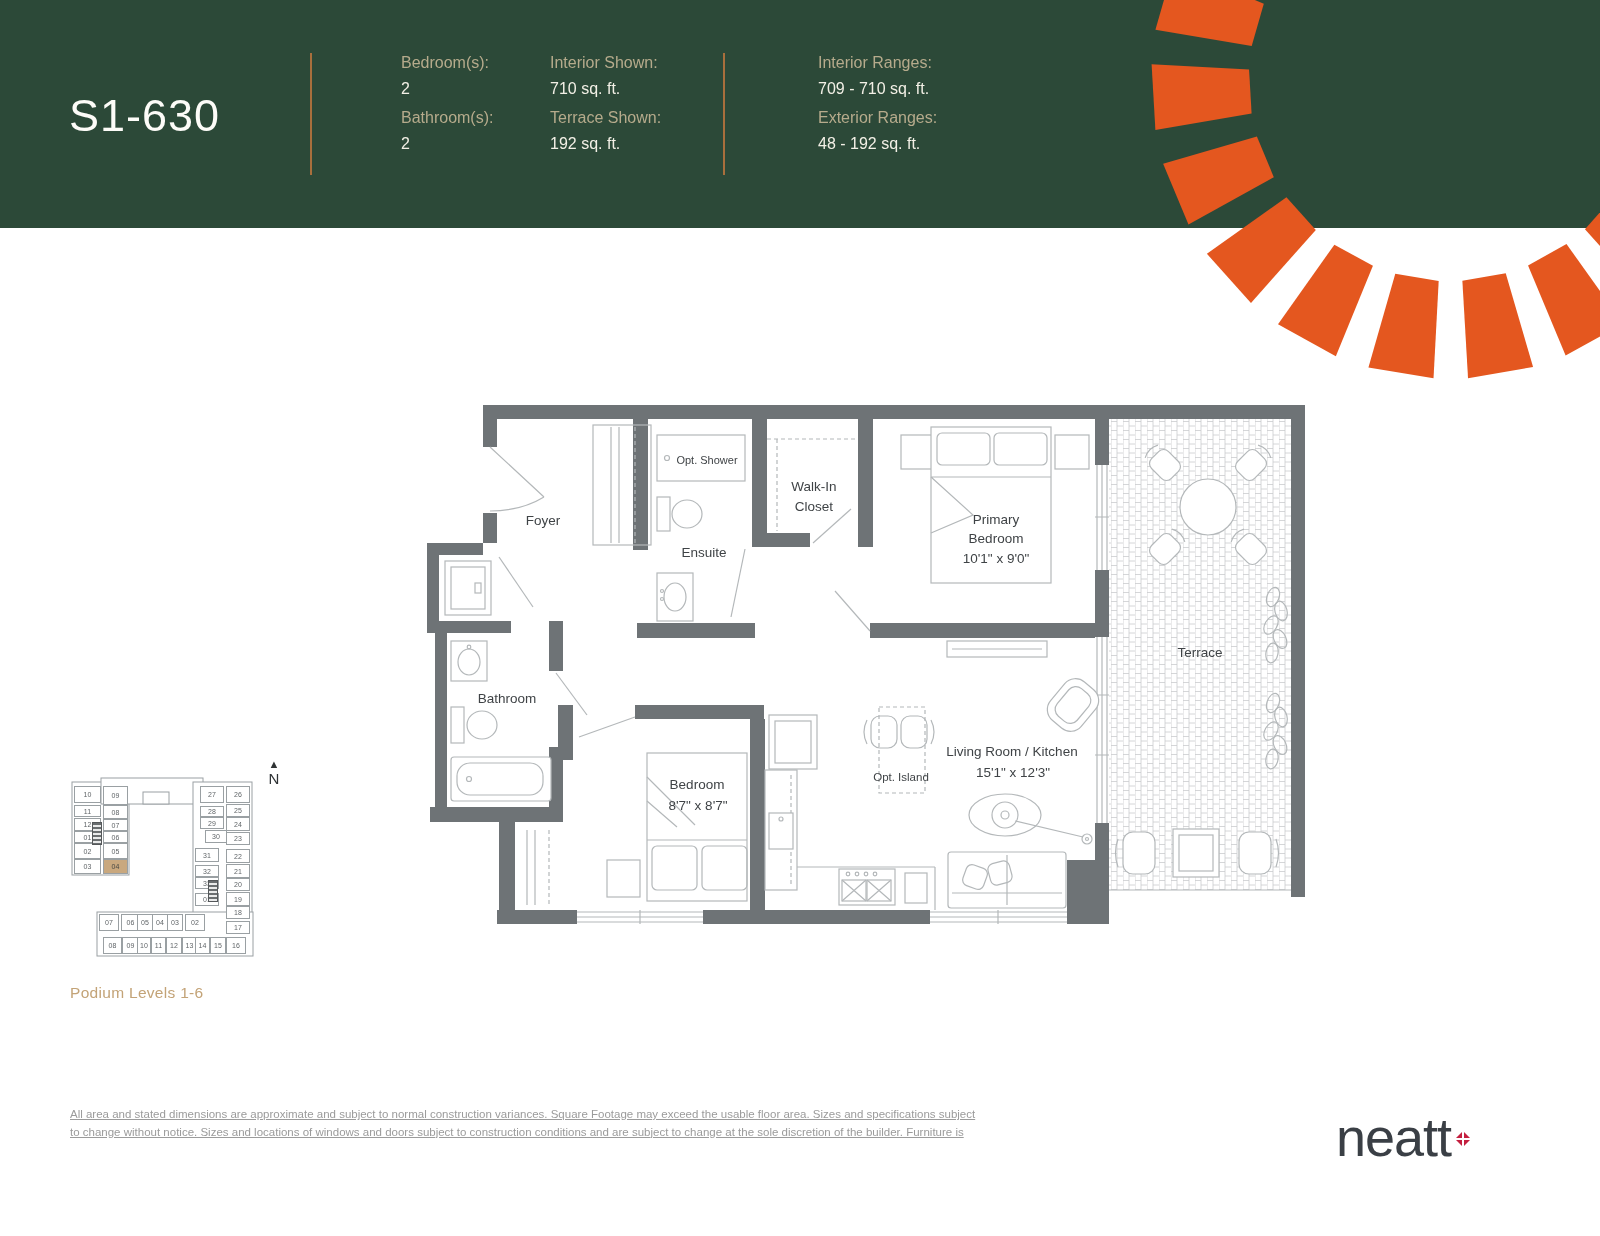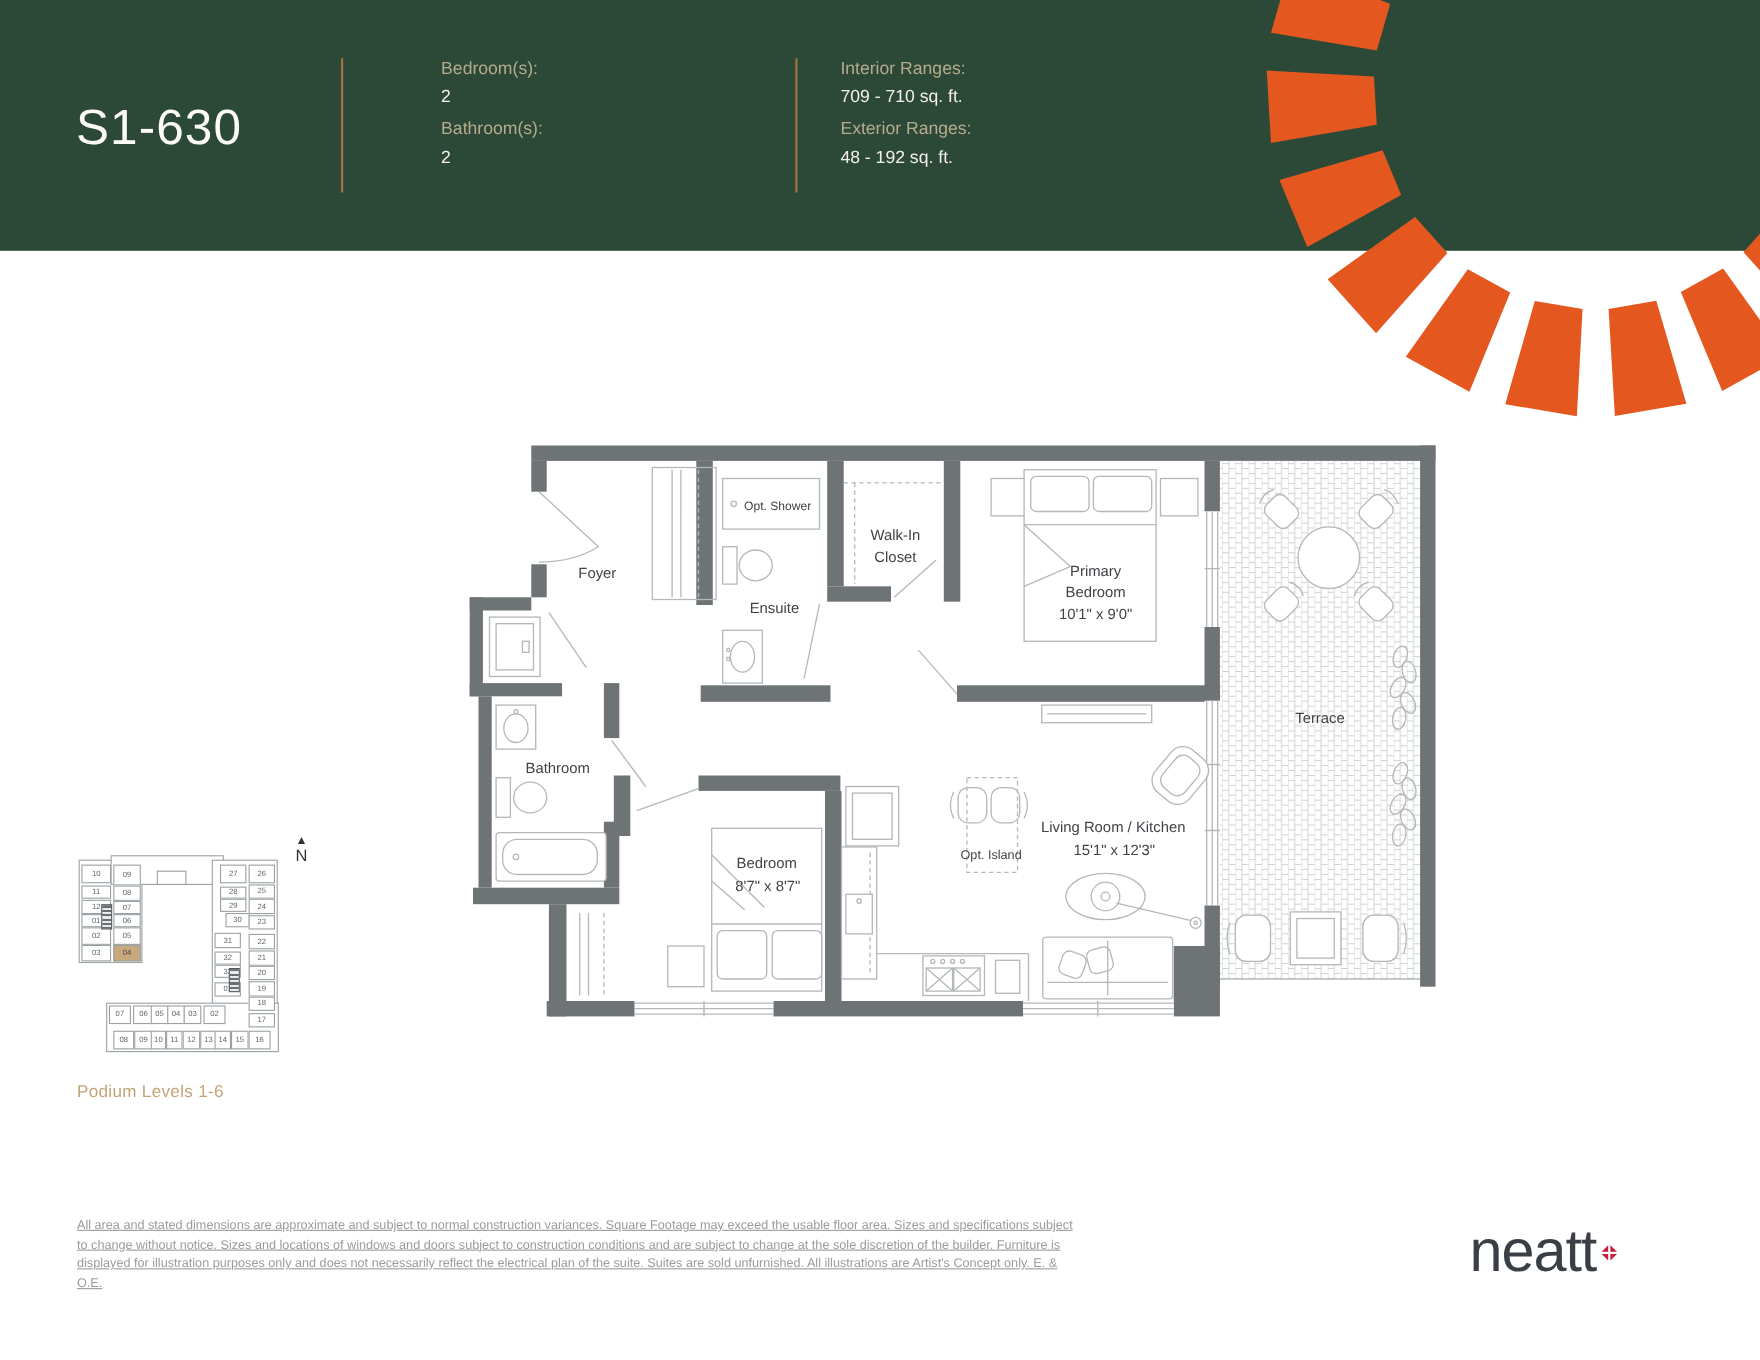--- a/index.html
+++ b/index.html
@@ -62,22 +62,28 @@
     <div class="hdiv" style="left:310px"></div>
     <div class="hdiv" style="left:723px"></div>
 
     <div class="spec-col" style="left:401px">
       <div class="spec-label">Bedroom(s):</div>
       <div class="spec-value">2</div>
       <div class="spec-label">Bathroom(s):</div>
       <div class="spec-value">2</div>
     </div>
 
-
-    <div class="spec-col" style="left:764px">
+    <div class="spec-col" style="left:550px">
+      <div class="spec-label">Interior Shown:</div>
+      <div class="spec-value">710 sq. ft.</div>
+      <div class="spec-label">Terrace Shown:</div>
+      <div class="spec-value">192 sq. ft.</div>
+    </div>
+
+    <div class="spec-col" style="left:818px">
       <div class="spec-label">Interior Ranges:</div>
       <div class="spec-value">709 - 710 sq. ft.</div>
       <div class="spec-label">Exterior Ranges:</div>
       <div class="spec-value">48 - 192 sq. ft.</div>
     </div>
 
   </div>
 
   <svg class="sunburst" viewBox="1090 0 510 400">
     <g transform="translate(1450,80)">
@@ -390,21 +396,20 @@
   <div class="north">
     <div class="tri">▲</div>
     <div class="nl">N</div>
   </div>
 
   <div class="podium">Podium Levels 1-6</div>
 
   <div class="disclaimer">
     <div>All area and stated dimensions are approximate and subject to normal construction variances. Square Footage may exceed the usable floor area. Sizes and specifications subject</div>
     <div>to change without notice. Sizes and locations of windows and doors subject to construction conditions and are subject to change at the sole discretion of the builder. Furniture is</div>
-    <div>displayed for illustration purposes only and does not necessarily reflect the electrical plan of the suite. Suites are sold unfurnished. All illustrations are Artist's Concept only. E. &amp; O.E.</div>
   </div>
 
   <div class="neatt">
     <span class="neatt-word">neatt</span>
     <svg class="neatt-mark" width="18" height="18" viewBox="0 0 18 18">
       <g fill="#c41f3f">
         <path d="M2,8 L8,2 L8,8 Z"></path>
         <path d="M10,2 L16,8 L10,8 Z"></path>
         <path d="M16,10 L10,16 L10,10 Z"></path>
         <path d="M8,16 L2,10 L8,10 Z"></path>

